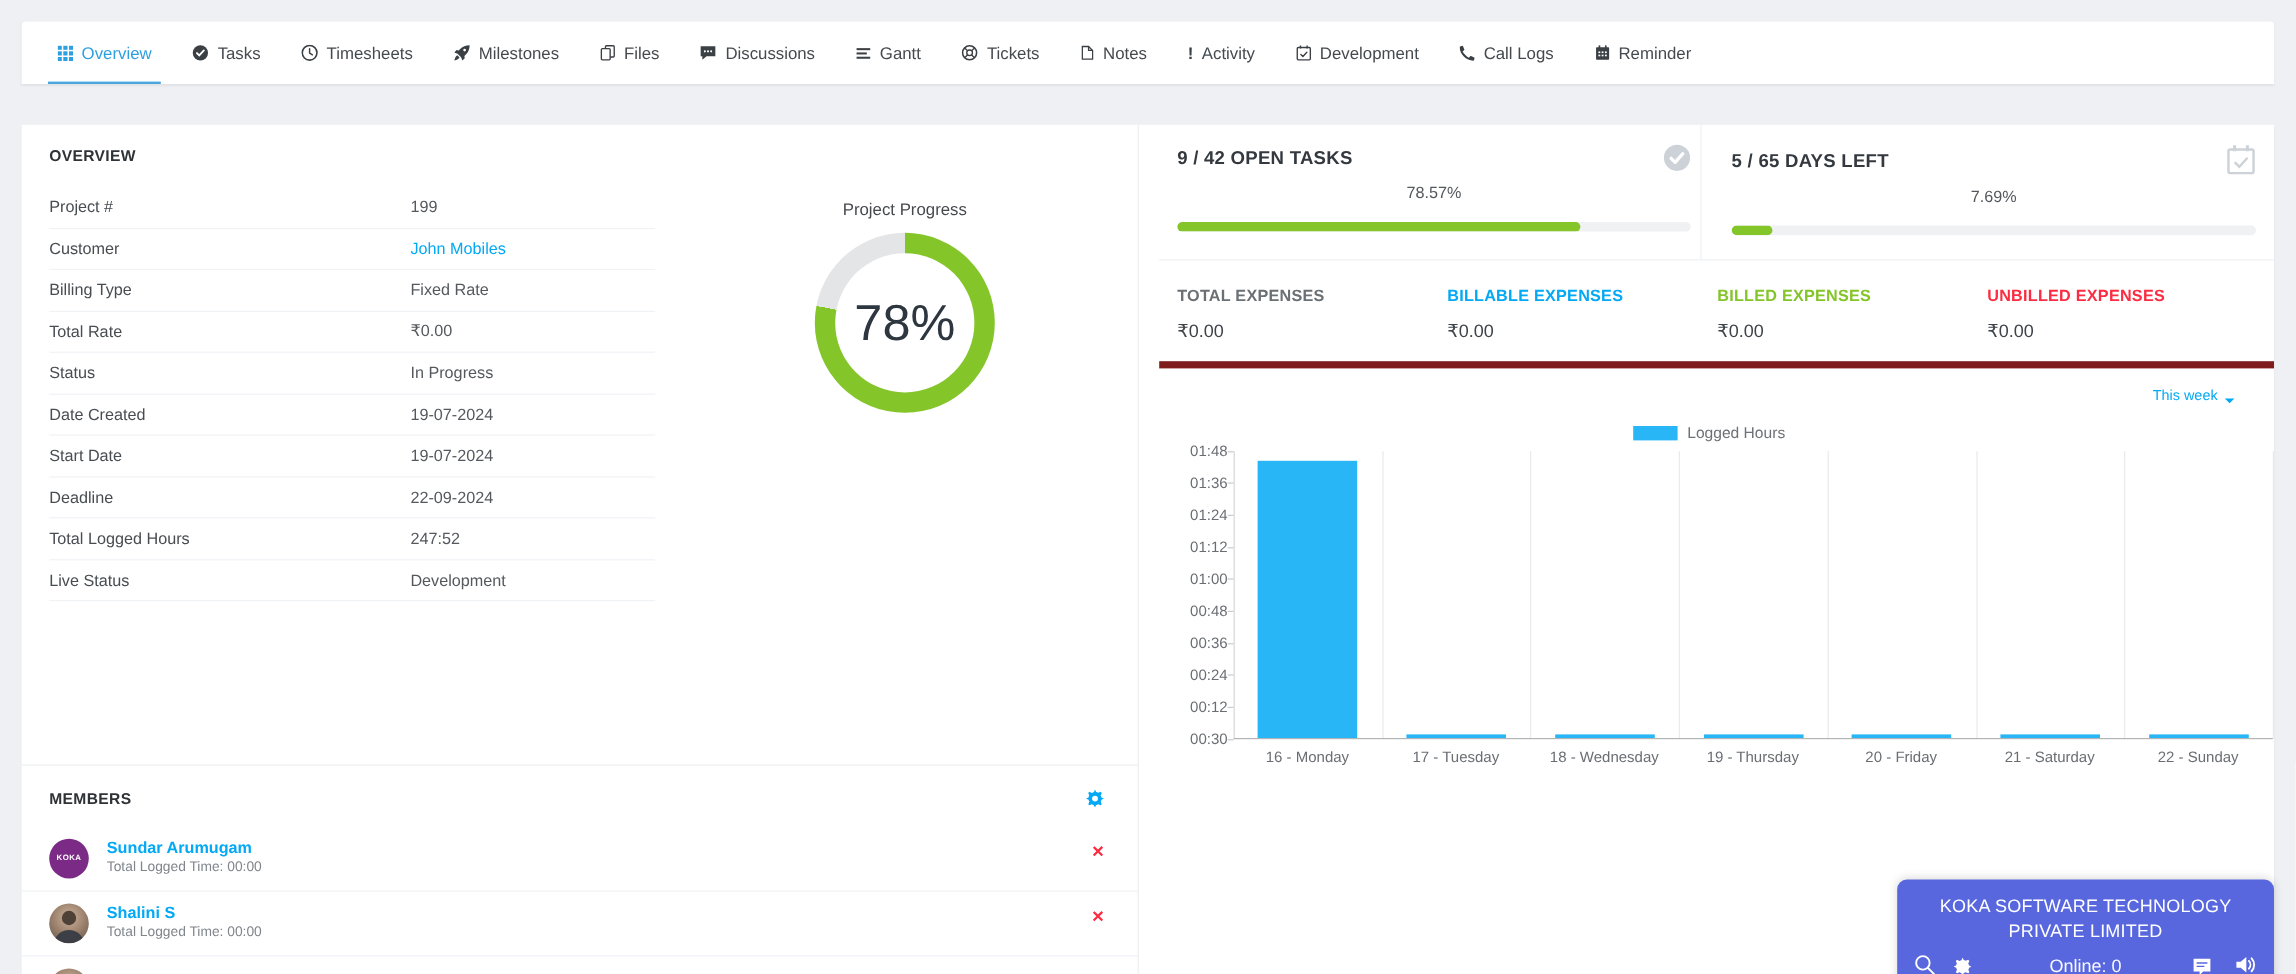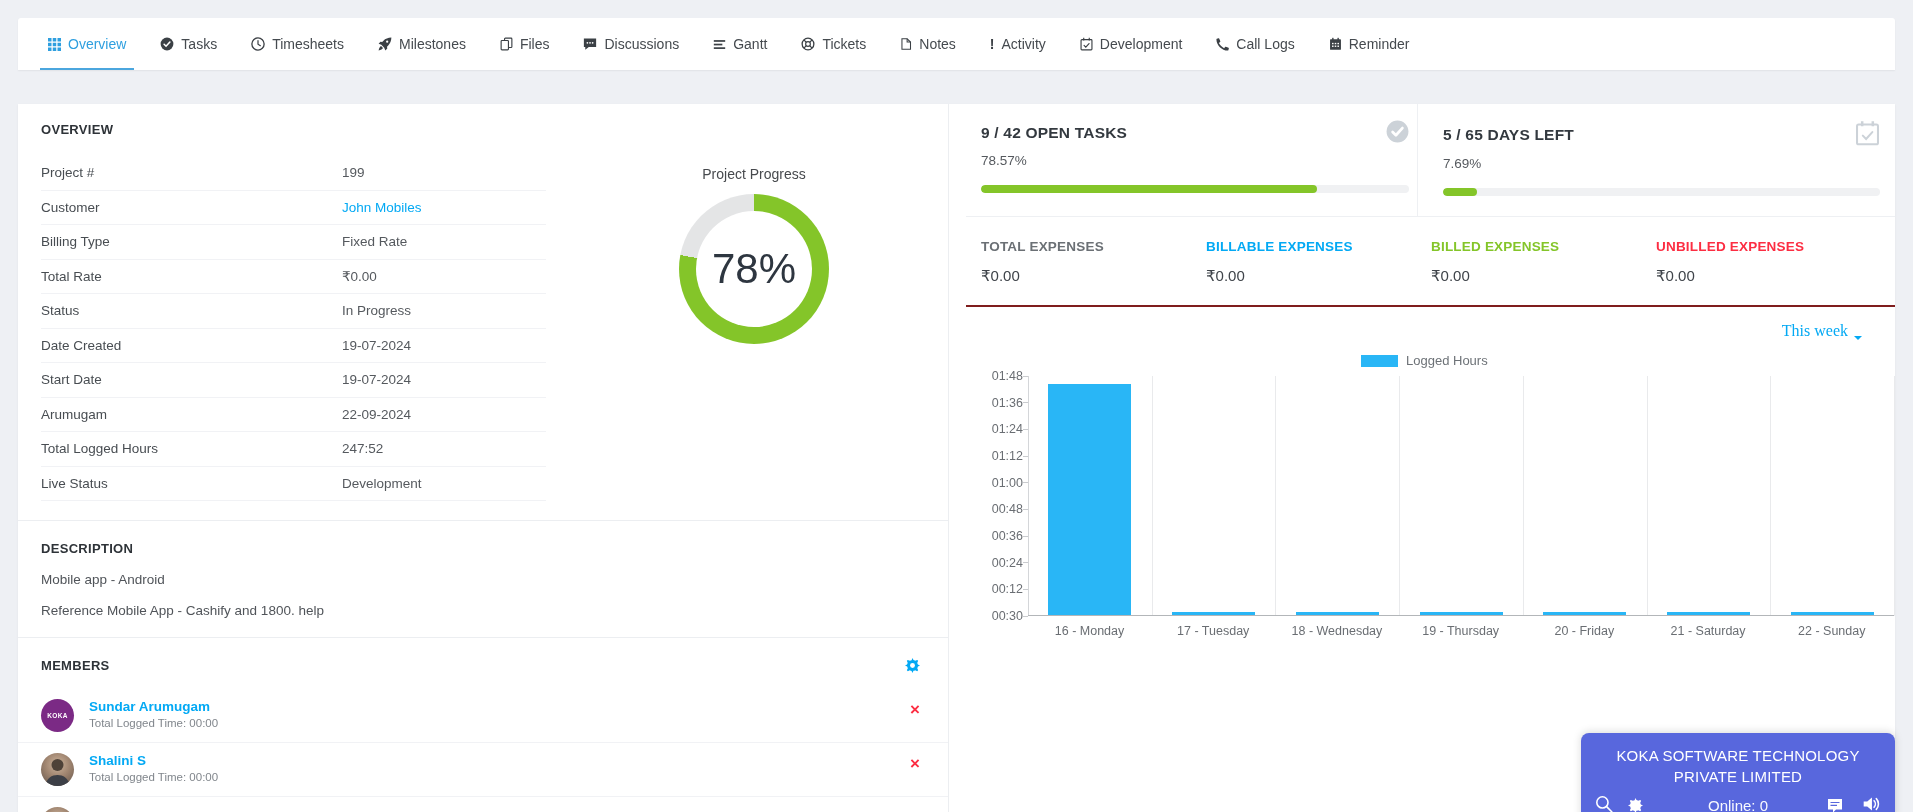--- a/index.html
+++ b/index.html
@@ -101,35 +101,35 @@
   }
 
   
   .right-col { position:absolute; left:948px; top:0; width:929px; height:100%; }
   .stats-row { display:flex; height:113px; border-bottom:1px solid #eef0f3; }
   .stat { padding:16px 8px 0 15px; width:452px; border-right:1px solid #eef0f3; position:relative; }
   .stat.right { width:477px; border-right:none; padding:16px 15px 0 25px; }
   .stat-head { display:flex; align-items:center; justify-content:space-between; }
   .stat-title { font-size:15.5px; font-weight:bold; color:#33393f; letter-spacing:.2px; padding-top:3px; }
   .stat-icon { color:#ccd2d8; }
-  .stat-pct { font-size:13.5px; color:#55595e; margin-top:10px; }
+  .stat-pct { font-size:13.5px; color:#55595e; margin-top:10px;text-align:center; }
   .pbar { margin-top:17px; height:8px; border-radius:8px; background:#f0f1f3; overflow:hidden; }
   .pbar-fill { height:100%; border-radius:8px; background:#84c529; }
 
   .expenses-row {
     display:grid; grid-template-columns:225px 225px 225px 225px;
-    height:90px; border-bottom:2px solid #7f1d1d; padding:22px 0 0 15px;
+    height:90px; border-bottom:6px solid #7f1d1d; padding:22px 0 0 15px;
   }
   .exp-label { font-size:13.5px; font-weight:bold; letter-spacing:.2px; }
   .exp-value { font-size:15px; color:#3f444a; margin-top:13px; }
 
   .chart-box { position:relative; height:420px; }
   .range-selector {
-    position:absolute; right:33px; top:15px; color:#03a9f4; font-size:16px;
-    cursor:pointer; display:flex; align-items:flex-end; gap:6px;font-family:Liberation Serif, serif;
+    position:absolute; right:33px; top:15px; color:#03a9f4; font-size:12px;
+    cursor:pointer; display:flex; align-items:flex-end; gap:6px;
   }
   .caret-down {
     width:0; height:0; border-left:4px solid transparent; border-right:4px solid transparent;
     border-top:4.5px solid #03a9f4; margin-top:2px;
   }
   .legend { position:absolute; left:395px; top:46px; display:flex; align-items:center; gap:8px; cursor:pointer; }
   .legend-swatch { width:37px; height:12px; }
   .legend-label { font-size:13px; color:#6d7277; }
 
   .plot { position:absolute; left:62px; top:69px; width:866px; height:240px; }
@@ -326,45 +326,40 @@
         </div>
         <div class="frow">
           <span class="flabel">Date Created</span>
           <span class="fvalue">19-07-2024</span>
         </div>
         <div class="frow">
           <span class="flabel">Start Date</span>
           <span class="fvalue">19-07-2024</span>
         </div>
         <div class="frow">
-          <span class="flabel">Arumugam</span>
+          <span class="flabel">Deadline</span>
           <span class="fvalue">22-09-2024</span>
         </div>
         <div class="frow">
           <span class="flabel">Total Logged Hours</span>
           <span class="fvalue">247:52</span>
         </div>
         <div class="frow">
           <span class="flabel">Live Status</span>
           <span class="fvalue">Development</span>
         </div>
       </div>
 
     <div class="progress-widget">
       <div class="pw-title">Project Progress</div>
       <div class="donut" id="donut" style="background: conic-gradient(rgb(132, 197, 41) 0deg, rgb(132, 197, 41) 78%, rgb(228, 229, 230) 78%, rgb(228, 229, 230) 100%);">
         <div class="donut-label">78%</div>
       </div>
     </div>
 
-    <div class="desc-block">
-      <div class="sec-title">DESCRIPTION</div>
-      <p class="desc-line">Mobile app - Android</p>
-      <p class="desc-line">Reference Mobile App -  Cashify and 1800. help</p>
-    </div>
 
     <div class="members-block">
       <div class="members-head">
         <div class="sec-title">MEMBERS</div>
         <span class="gear-btn" id="members-gear">
             <svg viewBox="0 0 16 16" width="15" height="15" fill="currentColor">
               <path d="M8 0l1 2.2c.6.1 1.2.4 1.8.7L13 2l1 1-1 2.2c.3.6.6 1.2.7 1.8L16 8l-2.2 1c-.1.6-.4 1.2-.7 1.8L14 13l-1 1-2.2-1c-.6.3-1.2.6-1.8.7L8 16l-1-2.2c-.6-.1-1.2-.4-1.8-.7L3 14l-1-1 1-2.2C2.7 10.2 2.4 9.6 2.3 9L0 8l2.2-1c.1-.6.4-1.2.7-1.8L2 3l1-1 2.2 1c.6-.3 1.2-.6 1.8-.7L8 0z"></path>
               <circle cx="8" cy="8" r="2.6" fill="#fff"></circle>
             </svg>
           </span>

